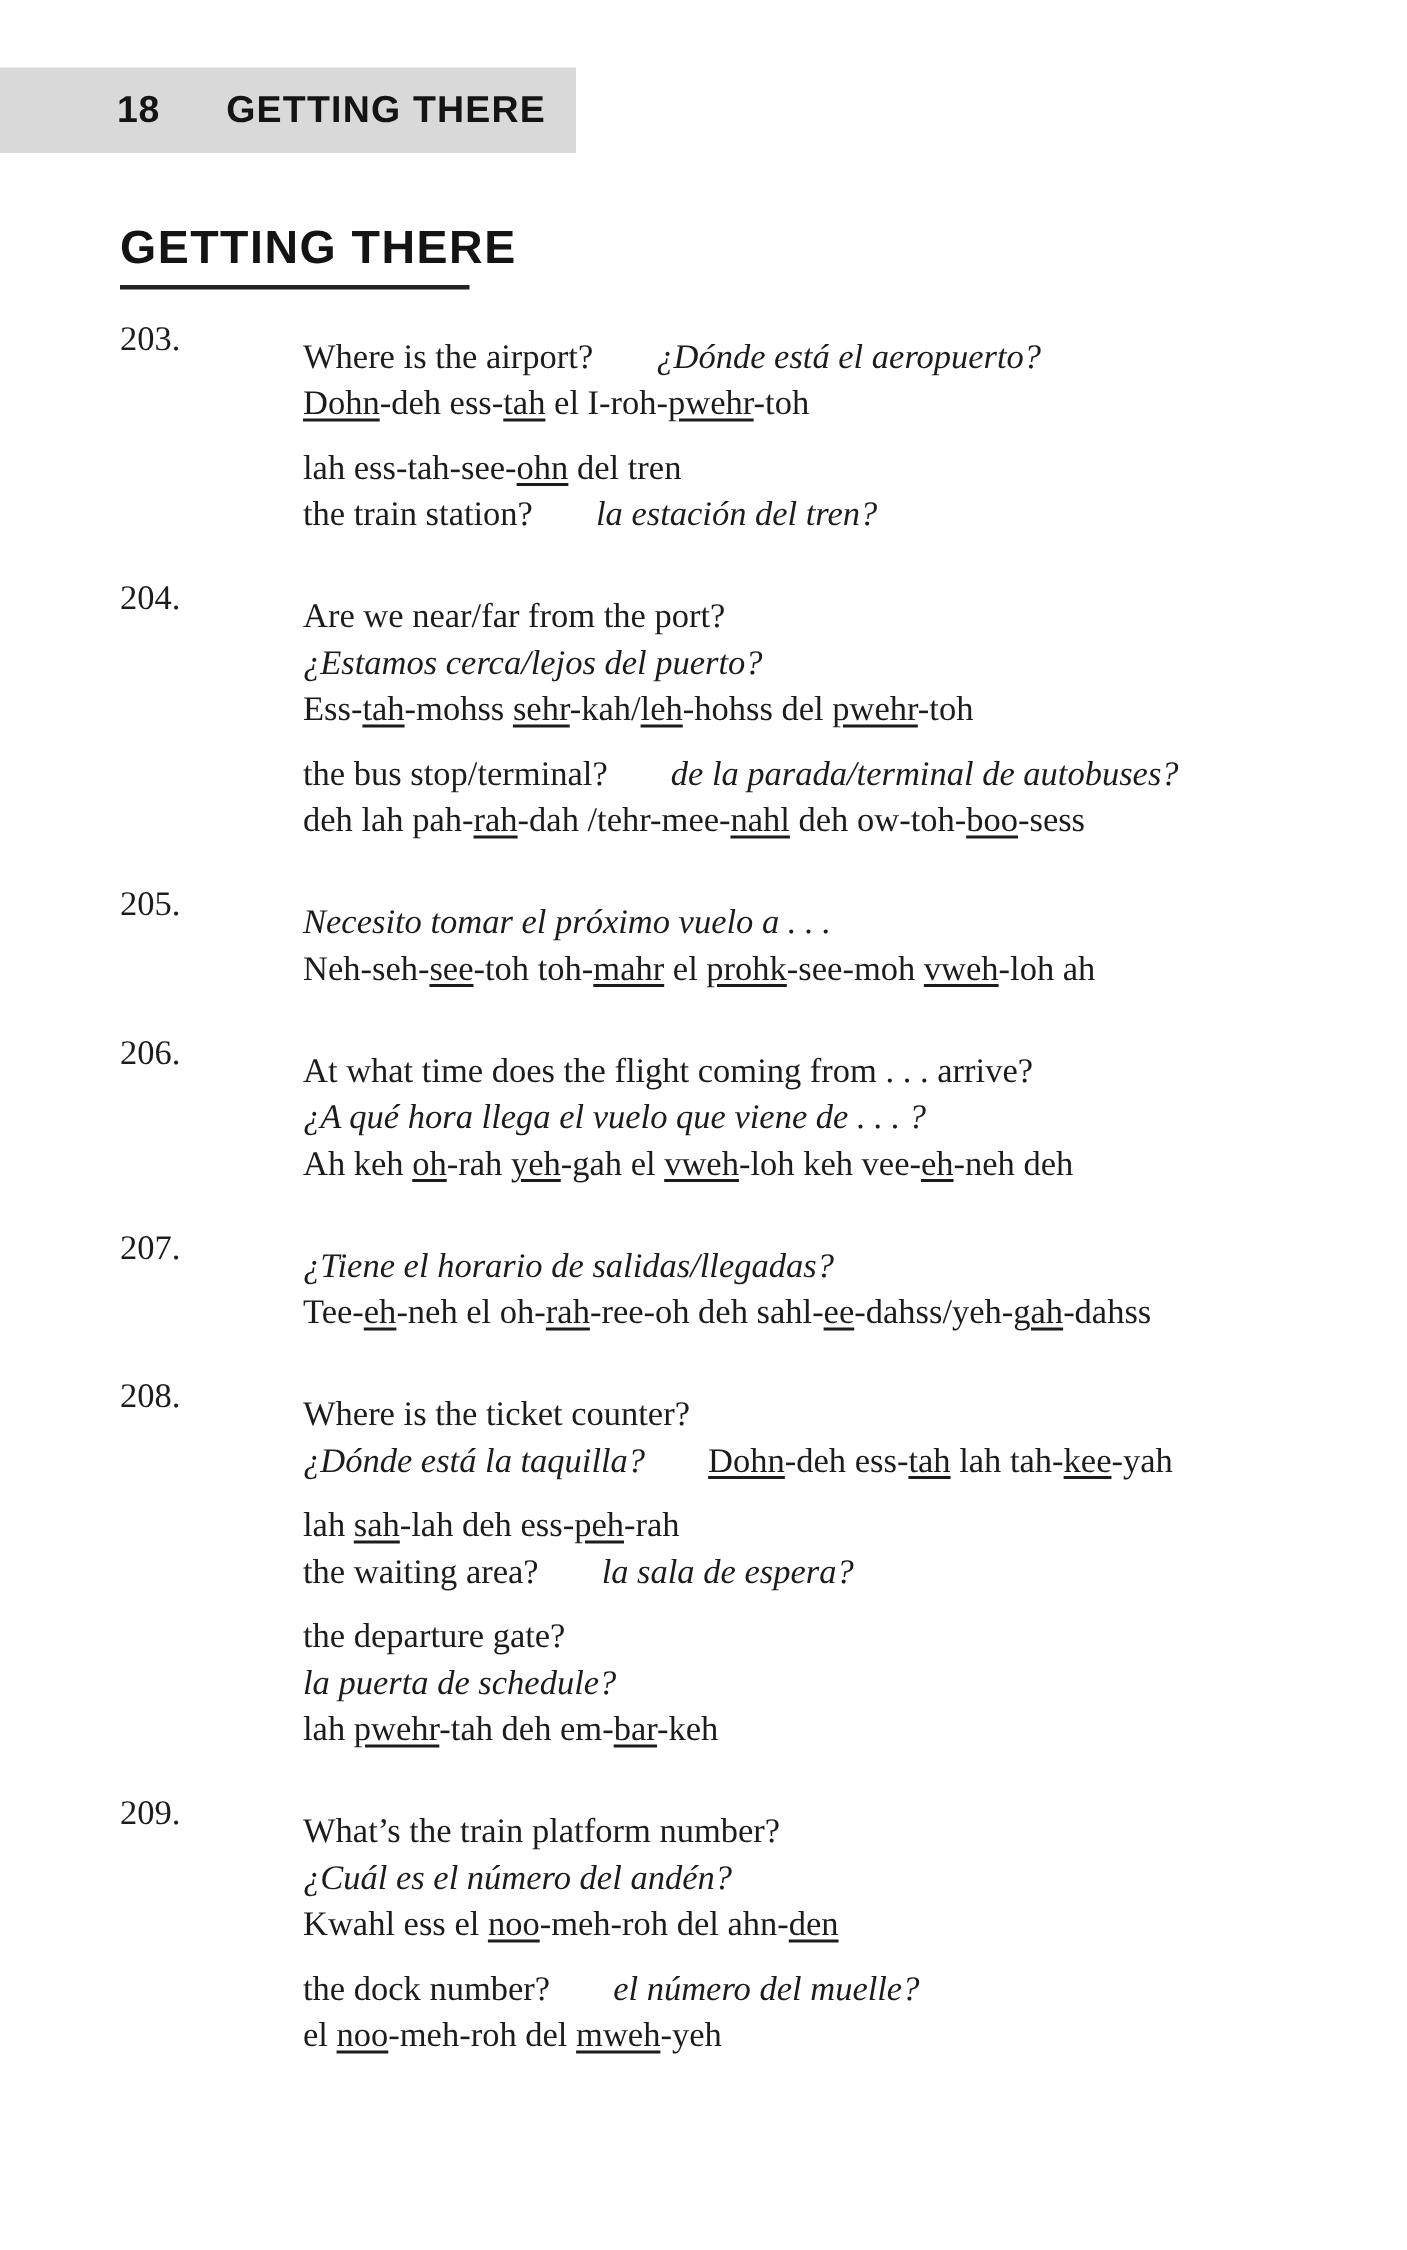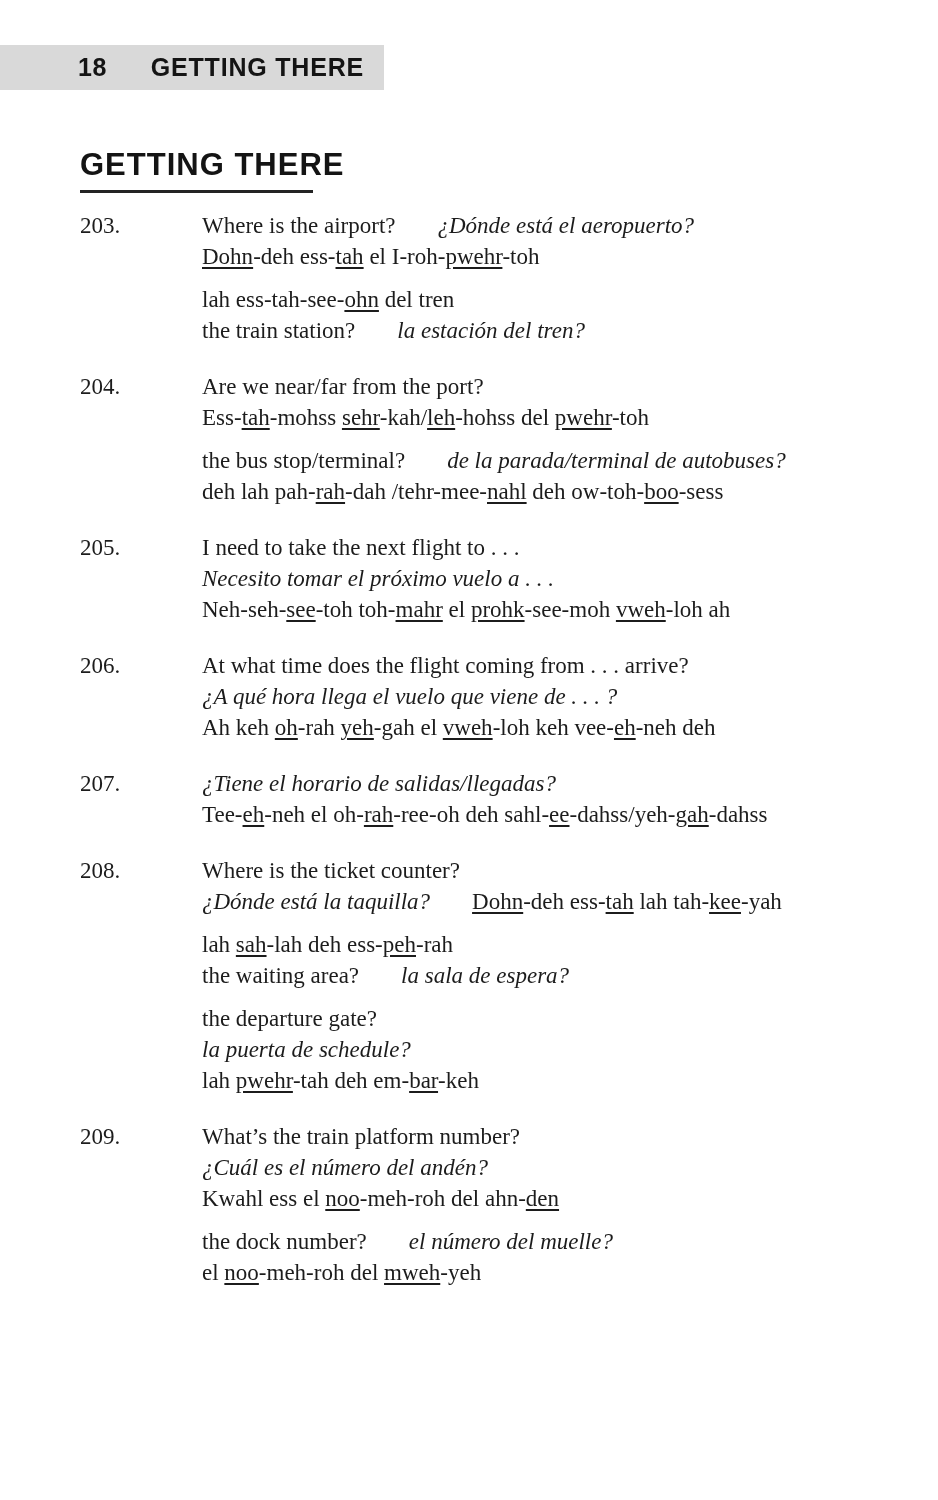--- a/index.html
+++ b/index.html
@@ -9,21 +9,21 @@
     color: #1c1c1c;
     font-family: "Liberation Serif", serif;
     position: relative;
     overflow: hidden;
   }
 
   
   .header-bar {
     position: absolute;
     top: 45px; left: 0;
-    width: 384px; height: 45px;
+    width: 384px; height: 57px;
     background: #d9d9d9;
     display: flex;
     align-items: center;
     font-family: "Liberation Sans", sans-serif;
     font-weight: 700;
     font-size: 25px;
     color: #141414;
   }
   .header-bar .page-num { margin-left: 78px; letter-spacing: 0.5px; }
   .header-bar .running-title { margin-left: 44px; letter-spacing: 0.8px; }
@@ -50,21 +50,21 @@
   .entries { margin-top: 17px; }
   .entry { display: flex; margin-top: 25px; gap: 47px; }
   .entry:first-child { margin-top: 12px; }
   .num {
     flex: 0 0 75px;
     font-size: 23px;
     line-height: 31px;
   }
   .content { flex: 1; }
   .block { margin-top: 12px; }
-  .block:first-child { margin-top: 0; }
+  .block:first-child { margin-top: 12px; }
   .line {
     font-size: 23px;
     line-height: 31px;
     white-space: nowrap;
   }
   .en { font-style: normal; }
   .es { font-style: italic; }
   .ph { font-weight: 400; }
   .stress {
     text-decoration: underline;
@@ -96,33 +96,33 @@
             <div class="line"><span class="ph">lah ess-tah-see-<span class="stress">ohn</span> del tren</span></div>
             <div class="line"><span class="en">the train station?</span><span class="gap"></span><span class="es">la estación del tren?</span></div>
           </div>
         </div>
       </div>
       <div class="entry">
         <div class="num">204.</div>
         <div class="content">
           <div class="block">
             <div class="line"><span class="en">Are we near/far from the port?</span></div>
+            <div class="line"><span class="es">¿Estamos cerca/lejos del puerto?</span></div>
             <div class="line"><span class="ph">Ess-<span class="stress">tah</span>-mohss <span class="stress">sehr</span>-kah/<span class="stress">leh</span>-hohss del <span class="stress">pwehr</span>-toh</span></div>
           </div>
           <div class="block">
             <div class="line"><span class="en">the bus stop/terminal?</span><span class="gap"></span><span class="es">de la parada/terminal de autobuses?</span></div>
             <div class="line"><span class="ph">deh lah pah-<span class="stress">rah</span>-dah /tehr-mee-<span class="stress">nahl</span> deh ow-toh-<span class="stress">boo</span>-sess</span></div>
           </div>
         </div>
       </div>
       <div class="entry">
         <div class="num">205.</div>
         <div class="content">
           <div class="block">
-            <div class="line"><span class="en">I need to take the next flight to . . .</span></div>
             <div class="line"><span class="es">Necesito tomar el próximo vuelo a . . .</span></div>
             <div class="line"><span class="ph">Neh-seh-<span class="stress">see</span>-toh toh-<span class="stress">mahr</span> el <span class="stress">prohk</span>-see-moh <span class="stress">vweh</span>-loh ah</span></div>
           </div>
         </div>
       </div>
       <div class="entry">
         <div class="num">206.</div>
         <div class="content">
           <div class="block">
             <div class="line"><span class="en">At what time does the flight coming from . . . arrive?</span></div>

